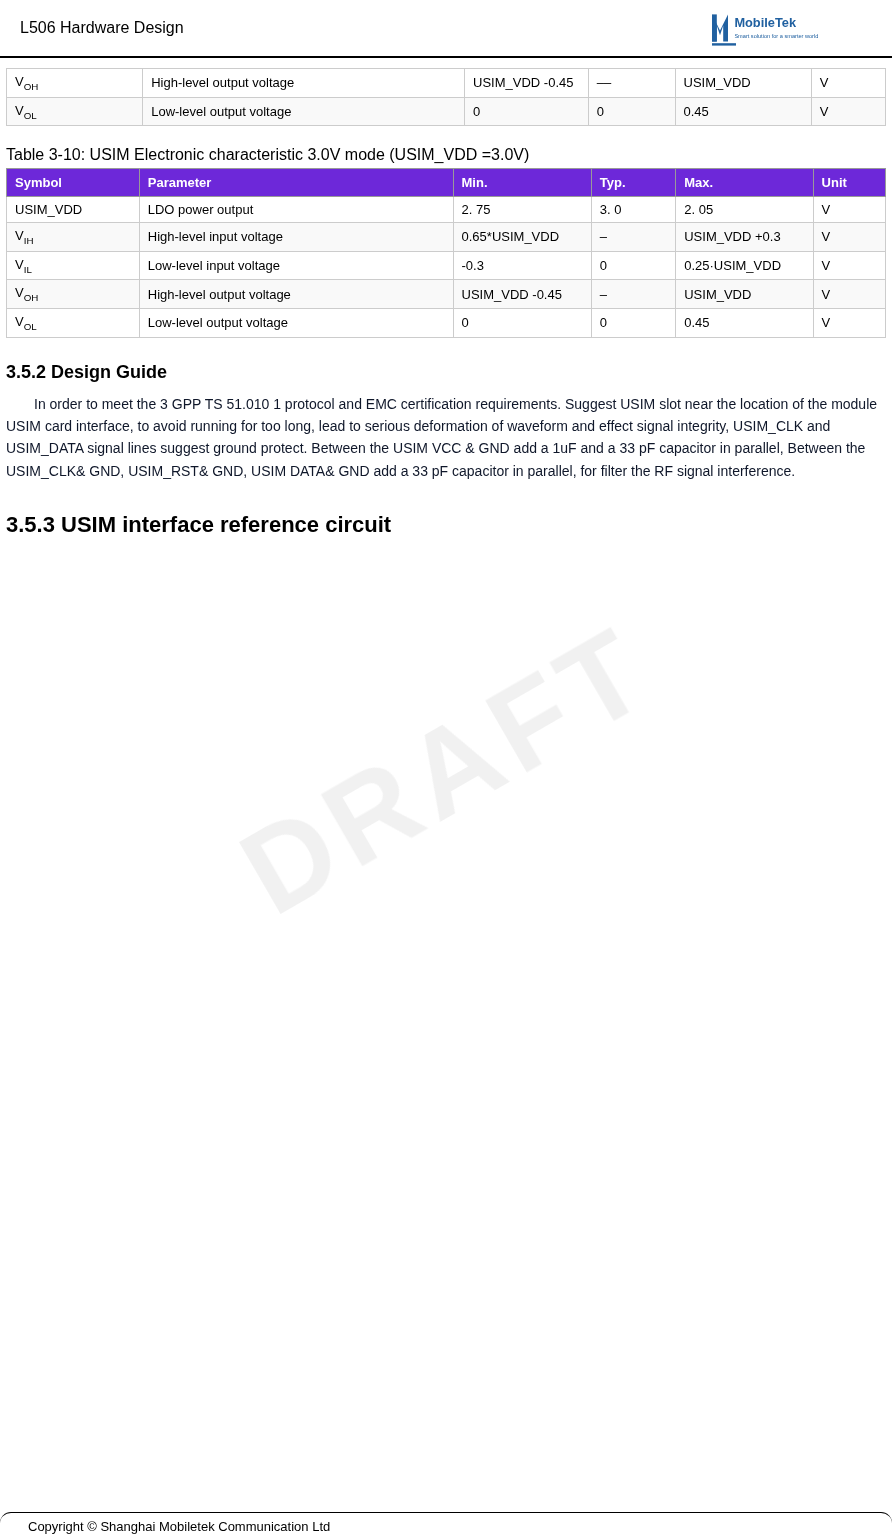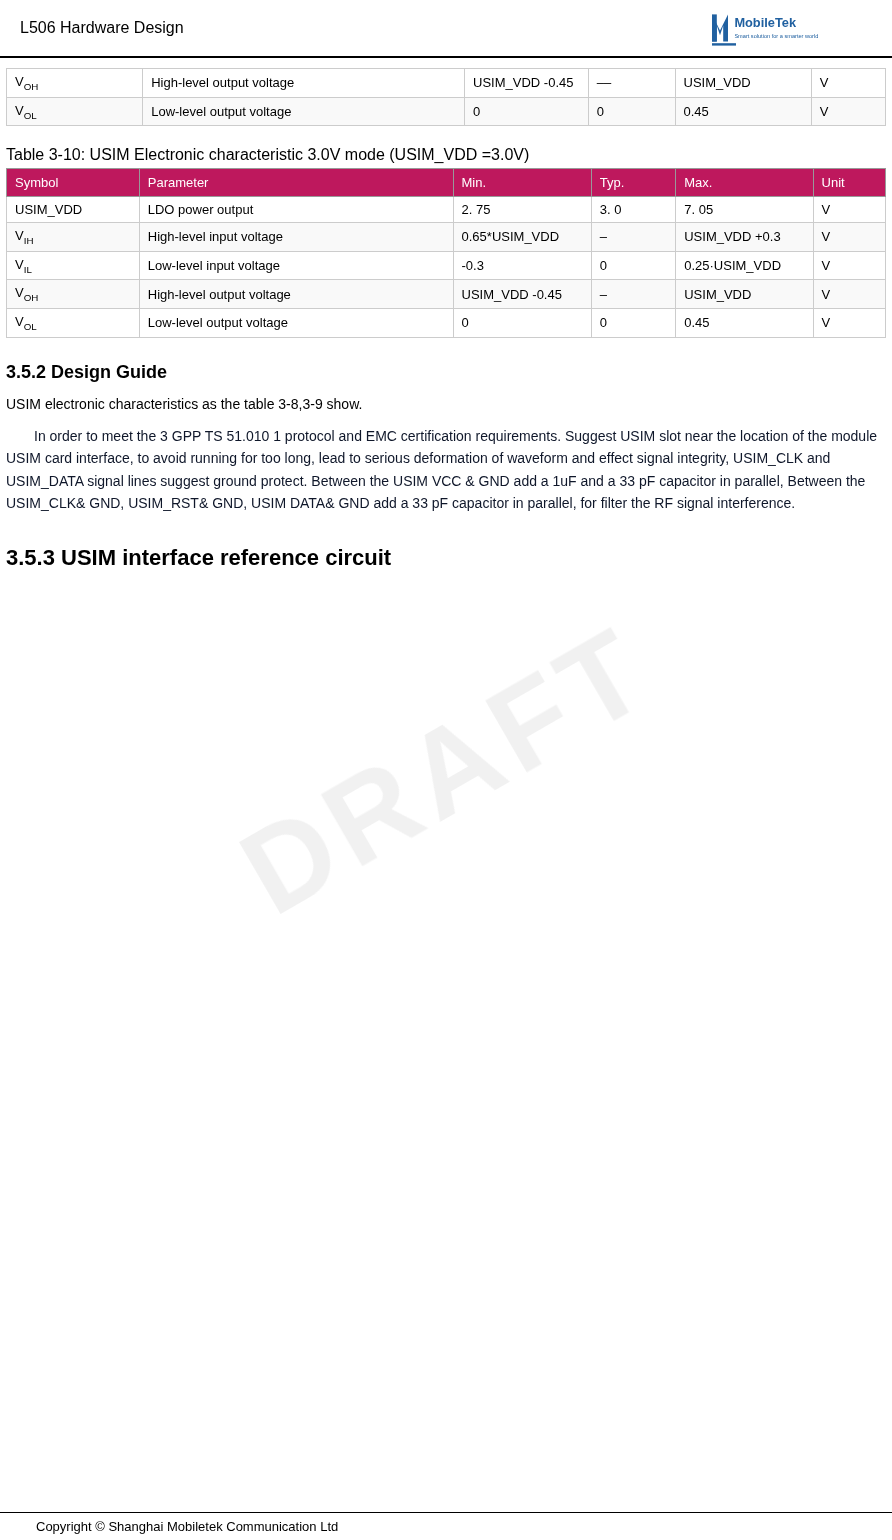--- a/index.html
+++ b/index.html
@@ -46,23 +46,23 @@
     }
 
     
     .data-table {
       width: 100%;
       border-collapse: collapse;
       margin-bottom: 16px;
       font-size: 13px;
     }
     .data-table th {
-      background: #be185d;
+      background: #6d28d9;
       color: #fff;
-      font-weight: normal;
+      font-weight: bold;
       padding: 6px 8px;
       border: 1px solid #999;
       text-align: left;
     }
     .data-table td {
       padding: 5px 8px;
       border: 1px solid #ccc;
       vertical-align: middle;
     }
     .data-table tr:nth-child(even) td {
@@ -146,23 +146,24 @@
       letter-spacing: 8px;
     }
 
     
     .footer {
       position: absolute;
       bottom: 0;
       left: 0;
       right: 0;
       border-top: 1px solid #000;
-      padding: 6px 36px;
+      padding: 6px 28px;
       font-size: 13px;
       color: #000;
+      border-radius: 11px;
     }
 
     .col-symbol { width: 110px; }
     .col-param { width: 260px; }
     .col-min { width: 100px; }
     .col-typ { width: 70px; }
     .col-max { width: 110px; }
     .col-unit { width: 60px; }
   </style>
 </head>
@@ -241,21 +242,21 @@
           <th>Unit</th>
         </tr>
       </thead>
       <tbody>
 
         <tr>
           <td>USIM_VDD</td>
           <td>LDO power output</td>
           <td>2. 75</td>
           <td>3. 0</td>
-          <td>7. 05</td>
+          <td>2. 05</td>
           <td>V</td>
         </tr>
 
         <tr>
           <td>V<sub>IH</sub></td>
           <td>High-level input voltage</td>
           <td>0.65*USIM_VDD</td>
           <td>–</td>
           <td>USIM_VDD +0.3</td>
           <td>V</td>
@@ -285,21 +286,20 @@
           <td>0</td>
           <td>0</td>
           <td>0.45</td>
           <td>V</td>
         </tr>
       </tbody>
     </table>
 
     <div>
       <h2 class="section-heading">3.5.2 Design Guide</h2>
-      <p class="body-text">USIM electronic characteristics as the table 3-8,3-9 show.</p>
       <p class="body-text-indent">In order to meet the 3 GPP TS 51.010 1 protocol and EMC certification requirements. Suggest USIM slot near the location of the module USIM card interface, to avoid running for too long, lead to serious deformation of waveform and effect signal integrity, USIM_CLK and USIM_DATA signal lines suggest ground protect. Between the USIM VCC &amp; GND add a 1uF and a 33 pF capacitor in parallel, Between the USIM_CLK&amp; GND, USIM_RST&amp; GND, USIM DATA&amp; GND add a 33 pF capacitor in parallel, for filter the RF signal interference.</p>
     </div>
 
     <div>
       <h2 class="section-heading-2">3.5.3 USIM interface reference circuit</h2>
     </div>
 
   </div>
 
   <div class="footer">

